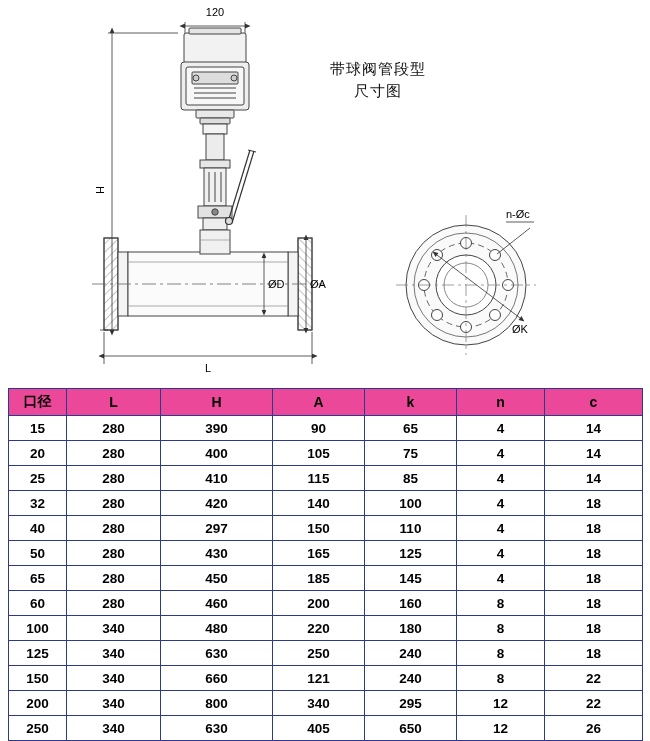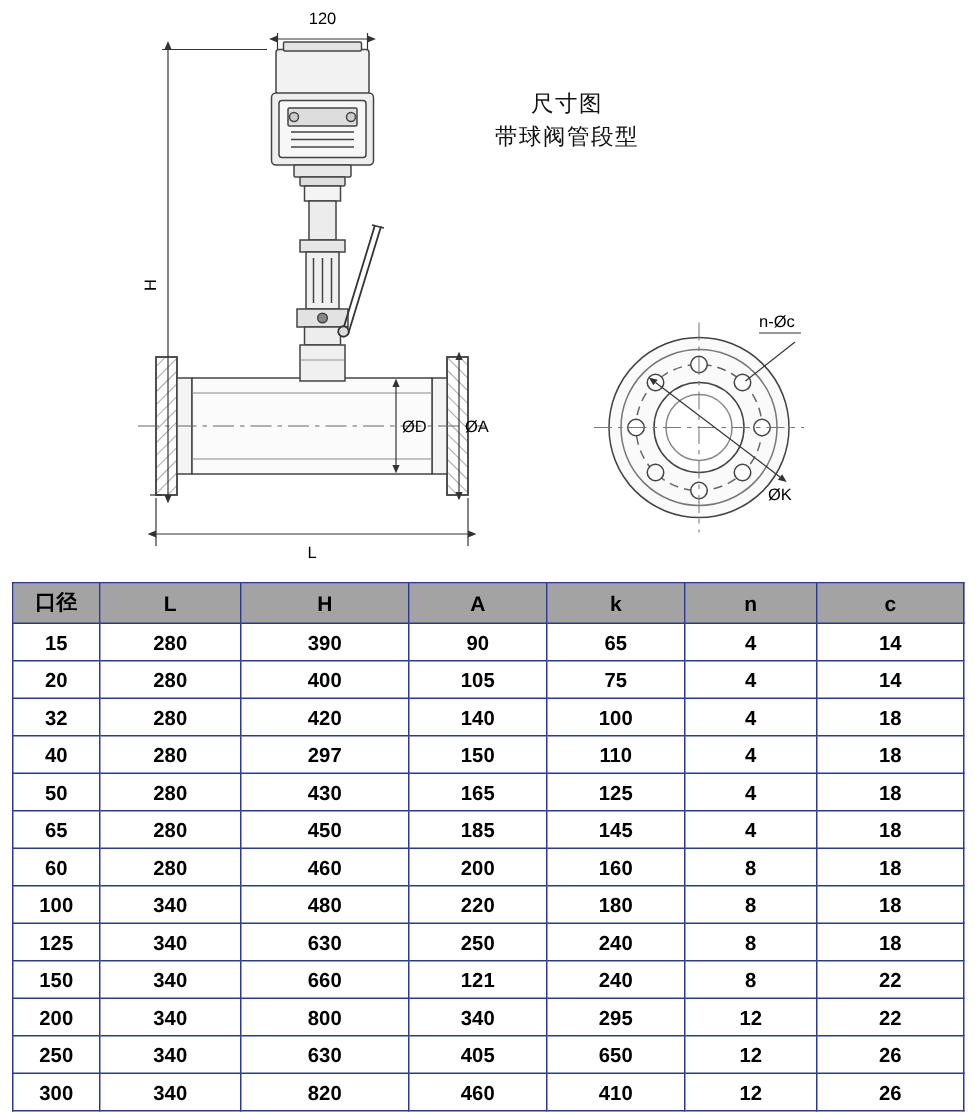--- a/index.html
+++ b/index.html
@@ -58,21 +58,21 @@
   table.spec th, table.spec td {
     border: 1px solid #2b3a8f;
     text-align: center;
     font-size: 13.5px;
     font-weight: bold;
     height: 24px;
     padding: 0;
     font-family: "Liberation Sans", sans-serif;
   }
   table.spec thead th {
-    background: #a3a3a3;
+    background: #ec4899;
     height: 26px;
     font-size: 14px;
   }
   table.spec tbody td {
     background: #ffffff;
   }
   col.c0 { width: 58px; }
   col.c1 { width: 94px; }
   col.c2 { width: 112px; }
   col.c3 { width: 92px; }
@@ -224,22 +224,22 @@
       </g>
       <text class="lbl" x="506" y="218">n-Øc</text>
 
       <g stroke="#333" stroke-width="0.8" fill="none">
         <line x1="437" y1="255" x2="520" y2="318" marker-start="url(#arrL)" marker-end="url(#arrR)"></line>
       </g>
       <text class="lbl" x="512" y="333">ØK</text>
     </svg>
 
     <div class="dwg-title">
+      <div>带球阀管段型</div>
       <div>尺寸图</div>
-      <div>带球阀管段型</div>
     </div>
   </div>
 
   <div class="table-wrap">
     <table class="spec">
       <colgroup>
         <col class="c0">
           <col class="c1">
           <col class="c2">
           <col class="c3">
@@ -271,20 +271,29 @@
         <tr>
           <td>20</td>
           <td>280</td>
           <td>400</td>
           <td>105</td>
           <td>75</td>
           <td>4</td>
           <td>14</td>
         </tr>
         <tr>
+          <td>25</td>
+          <td>280</td>
+          <td>410</td>
+          <td>115</td>
+          <td>85</td>
+          <td>4</td>
+          <td>14</td>
+        </tr>
+        <tr>
           <td>32</td>
           <td>280</td>
           <td>420</td>
           <td>140</td>
           <td>100</td>
           <td>4</td>
           <td>18</td>
         </tr>
         <tr>
           <td>40</td>

